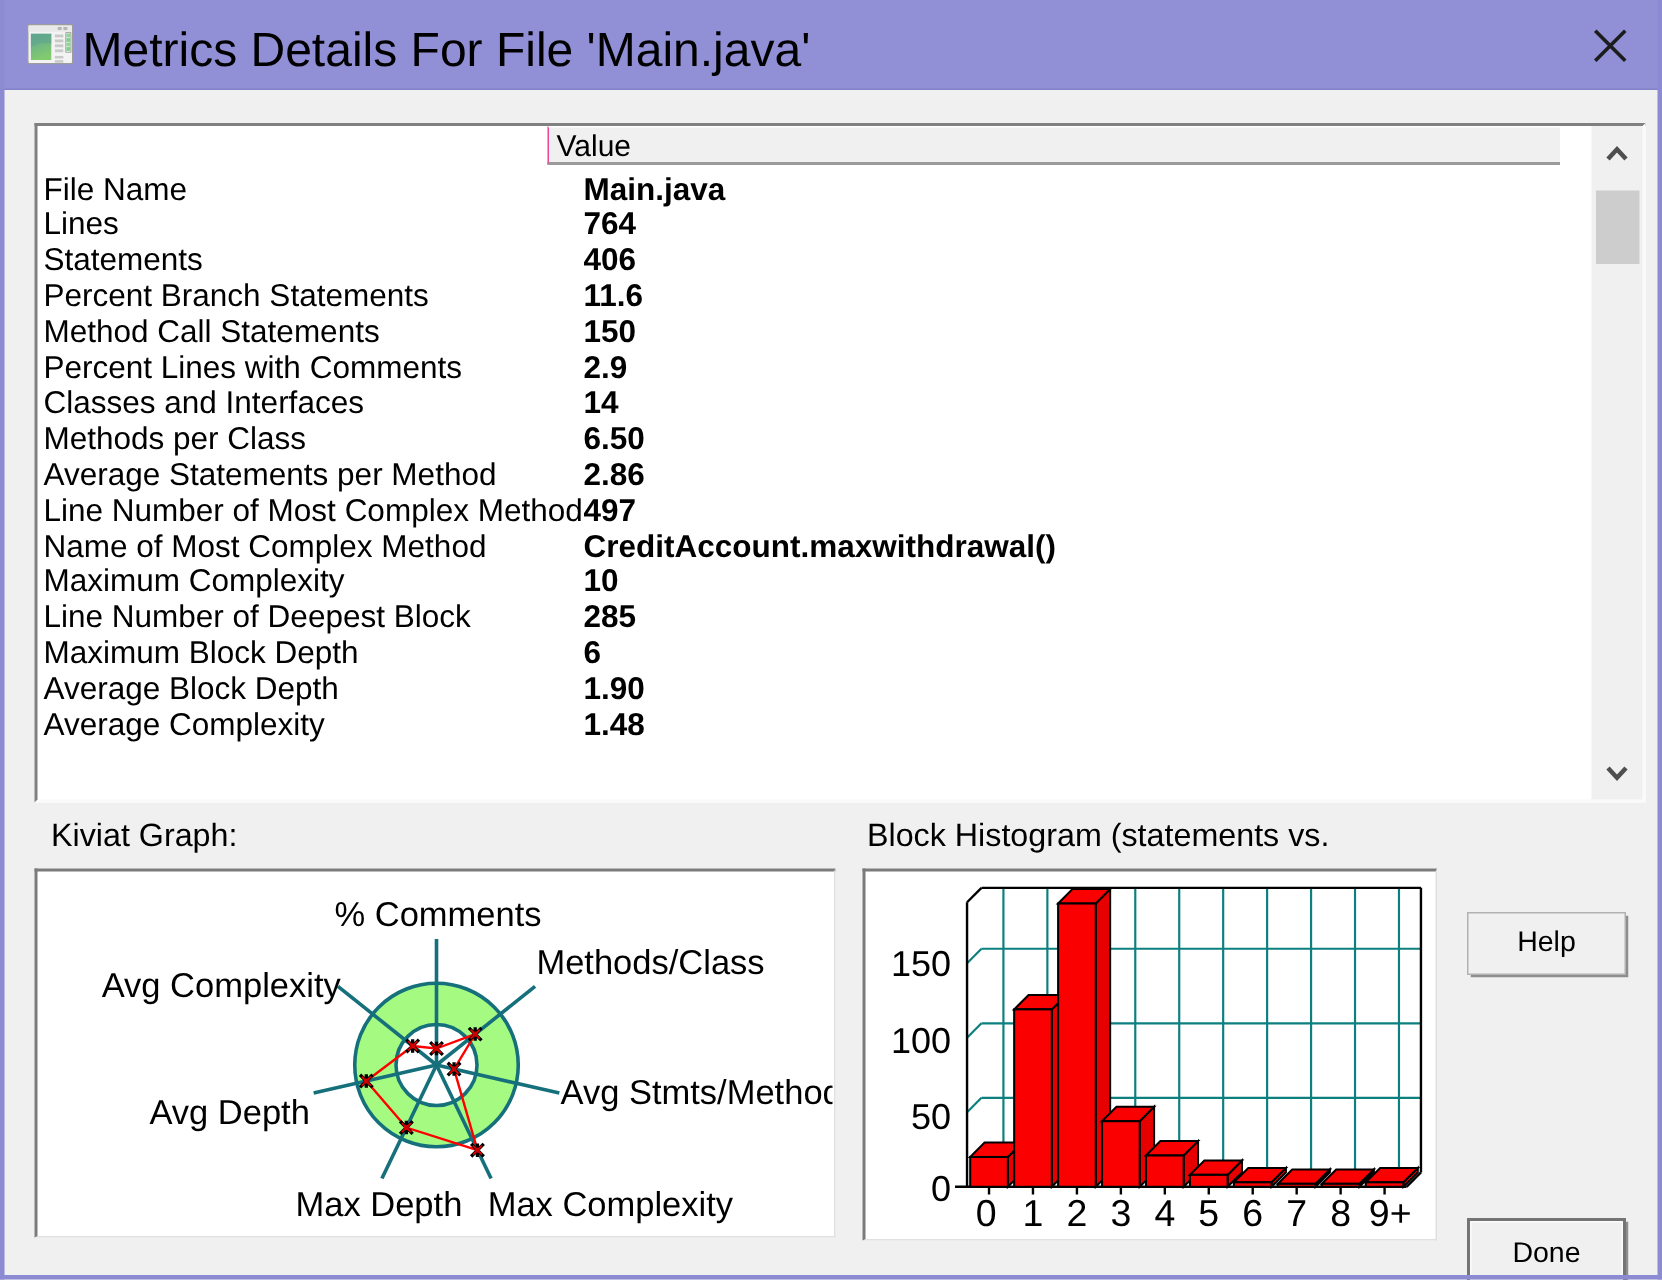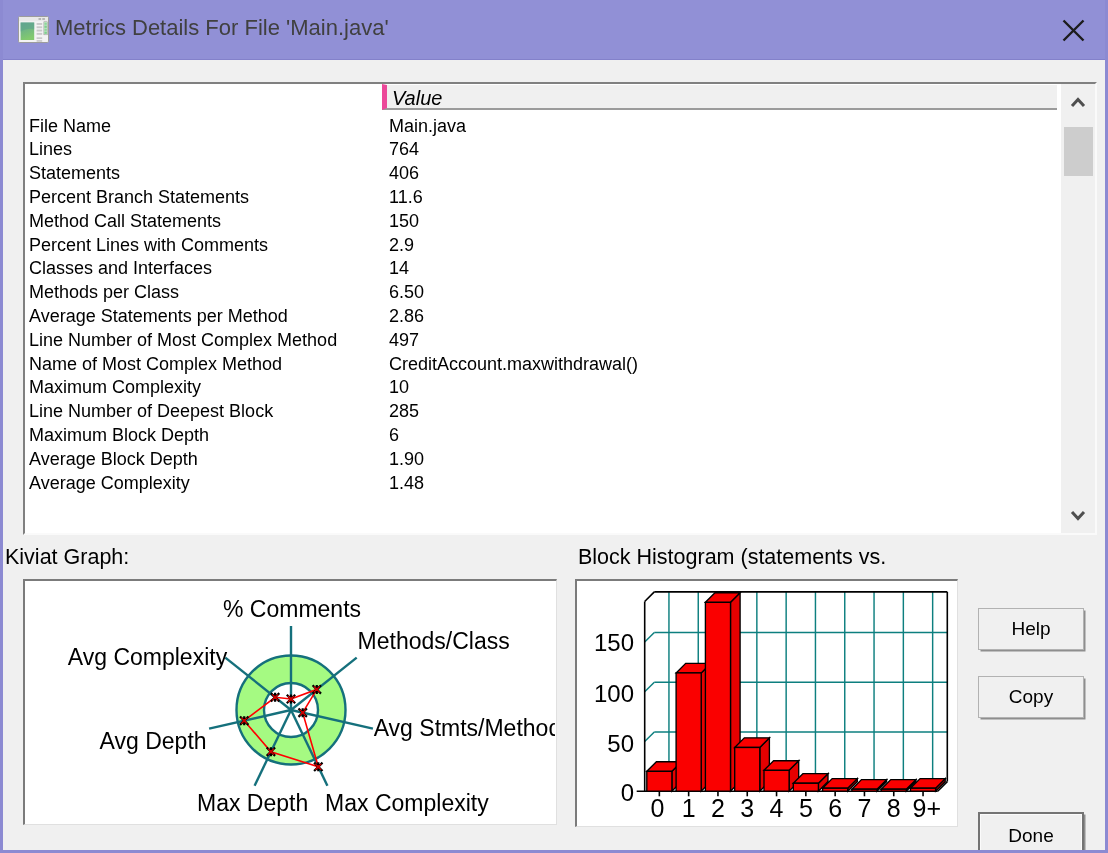--- a/index.html
+++ b/index.html
@@ -1,35 +1,35 @@
 <!DOCTYPE html>
 <html><head>
 <meta charset="utf-8">
 <style>
   html,body{margin:0;padding:0;}
   body{width:1108px;height:853px;overflow:hidden;font-family:"Liberation Sans",sans-serif;}
   #win{position:absolute;left:0;top:0;width:1108px;height:853px;background:#f0f0f0;}
   .edge{position:absolute;background:#8c8ad2;z-index:50;}
   #titlebar{position:absolute;left:0;top:0;width:1108px;height:60px;background:#9190d6;border-bottom:1px solid #8381ca;box-sizing:border-box;}
-  #title{position:absolute;left:55px;top:15px;font-size:22px;color:#404040;}
+  #title{position:absolute;left:55px;top:15px;font-size:32px;color:#000000;}
   .abs{position:absolute;}
   #listbox{position:absolute;left:23px;top:82px;width:1074px;height:453px;background:#fff;
     border-top:2px solid #808080;border-left:2px solid #808080;
     border-right:2px solid #fafafa;border-bottom:2px solid #fafafa;box-sizing:border-box;}
   .hcell{position:absolute;top:0;height:26px;background:#f0f0f0;box-sizing:border-box;
      border-bottom:2px solid #9b9b9b;border-top:1px solid #fff;}
   #hc1{left:0;width:358px;border-right:2px solid #808080;}
-  #hc2{left:357px;width:675px;border-left:5px solid #ec4899;font-style:italic;}
+  #hc2{left:340px;width:675px;border-left:1px solid #ec4899;}
   .htext{position:absolute;top:1px;font-size:20px;line-height:24px;color:#000;}
-  #params,#values{position:absolute;top:30.7px;font-size:18px;line-height:23.8px;color:#000;white-space:pre;}
+  #params,#values{position:absolute;top:30.7px;font-size:21px;line-height:23.8px;color:#000;white-space:pre;}
   #params{left:4px;}
-  #values{left:364px;}
+  #values{left:364px;font-weight:bold;}
   #sbar{position:absolute;left:1036px;top:0;width:34px;height:449px;background:#f0f0f0;}
   #sthumb{position:absolute;left:3px;top:43px;width:29px;height:49px;background:#cdcdcd;}
-  #lab1{position:absolute;left:5px;top:545px;font-size:21.5px;color:#000;}
+  #lab1{position:absolute;left:34px;top:545px;font-size:21.5px;color:#000;}
   #lab2{position:absolute;left:578px;top:545px;font-size:21.5px;color:#000;}
   #kbox{position:absolute;left:23px;top:579px;width:534px;height:246px;background:#fff;
     border-top:2px solid #7b7b7b;border-left:2px solid #7b7b7b;
     border-right:1px solid #e0e0e0;border-bottom:1px solid #e0e0e0;box-sizing:border-box;}
   #hbox{position:absolute;left:575px;top:579px;width:383px;height:248px;background:#fff;
     border-top:2px solid #7b7b7b;border-left:2px solid #7b7b7b;
     border-right:1px solid #e0e0e0;border-bottom:1px solid #e0e0e0;box-sizing:border-box;}
   .btn{position:absolute;left:978px;width:106px;height:42px;background:#f0f0f0;
     border:1px solid #b2b2b2;box-sizing:border-box;
     box-shadow:2px 2px 0 -0.5px #8e8e8e;
@@ -287,15 +287,14 @@
         <text x="260.15" y="239" text-anchor="middle">6</text>
         <text x="289.45" y="239" text-anchor="middle">7</text>
         <text x="318.75" y="239" text-anchor="middle">8</text>
         <text x="351.8" y="239" text-anchor="middle">9+</text>
       </g>
       </g>
     </svg>
   </div>
 
   <div class="btn" style="top:580px">Help</div>
-  <div class="btn" style="top:648px">Copy</div>
   <div class="btn" id="bdone" style="top:784px">Done</div>
 </div>
 
 </body></html>

